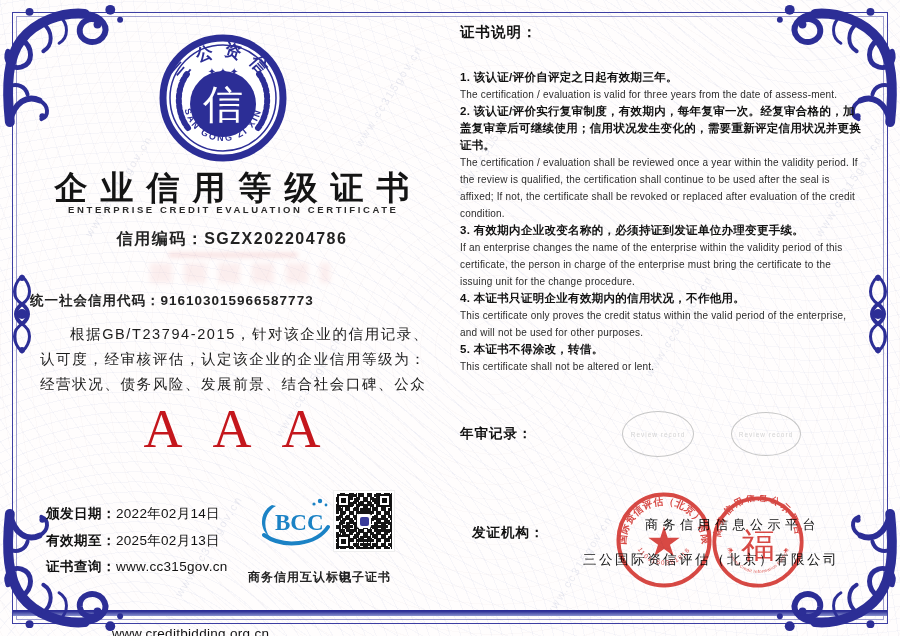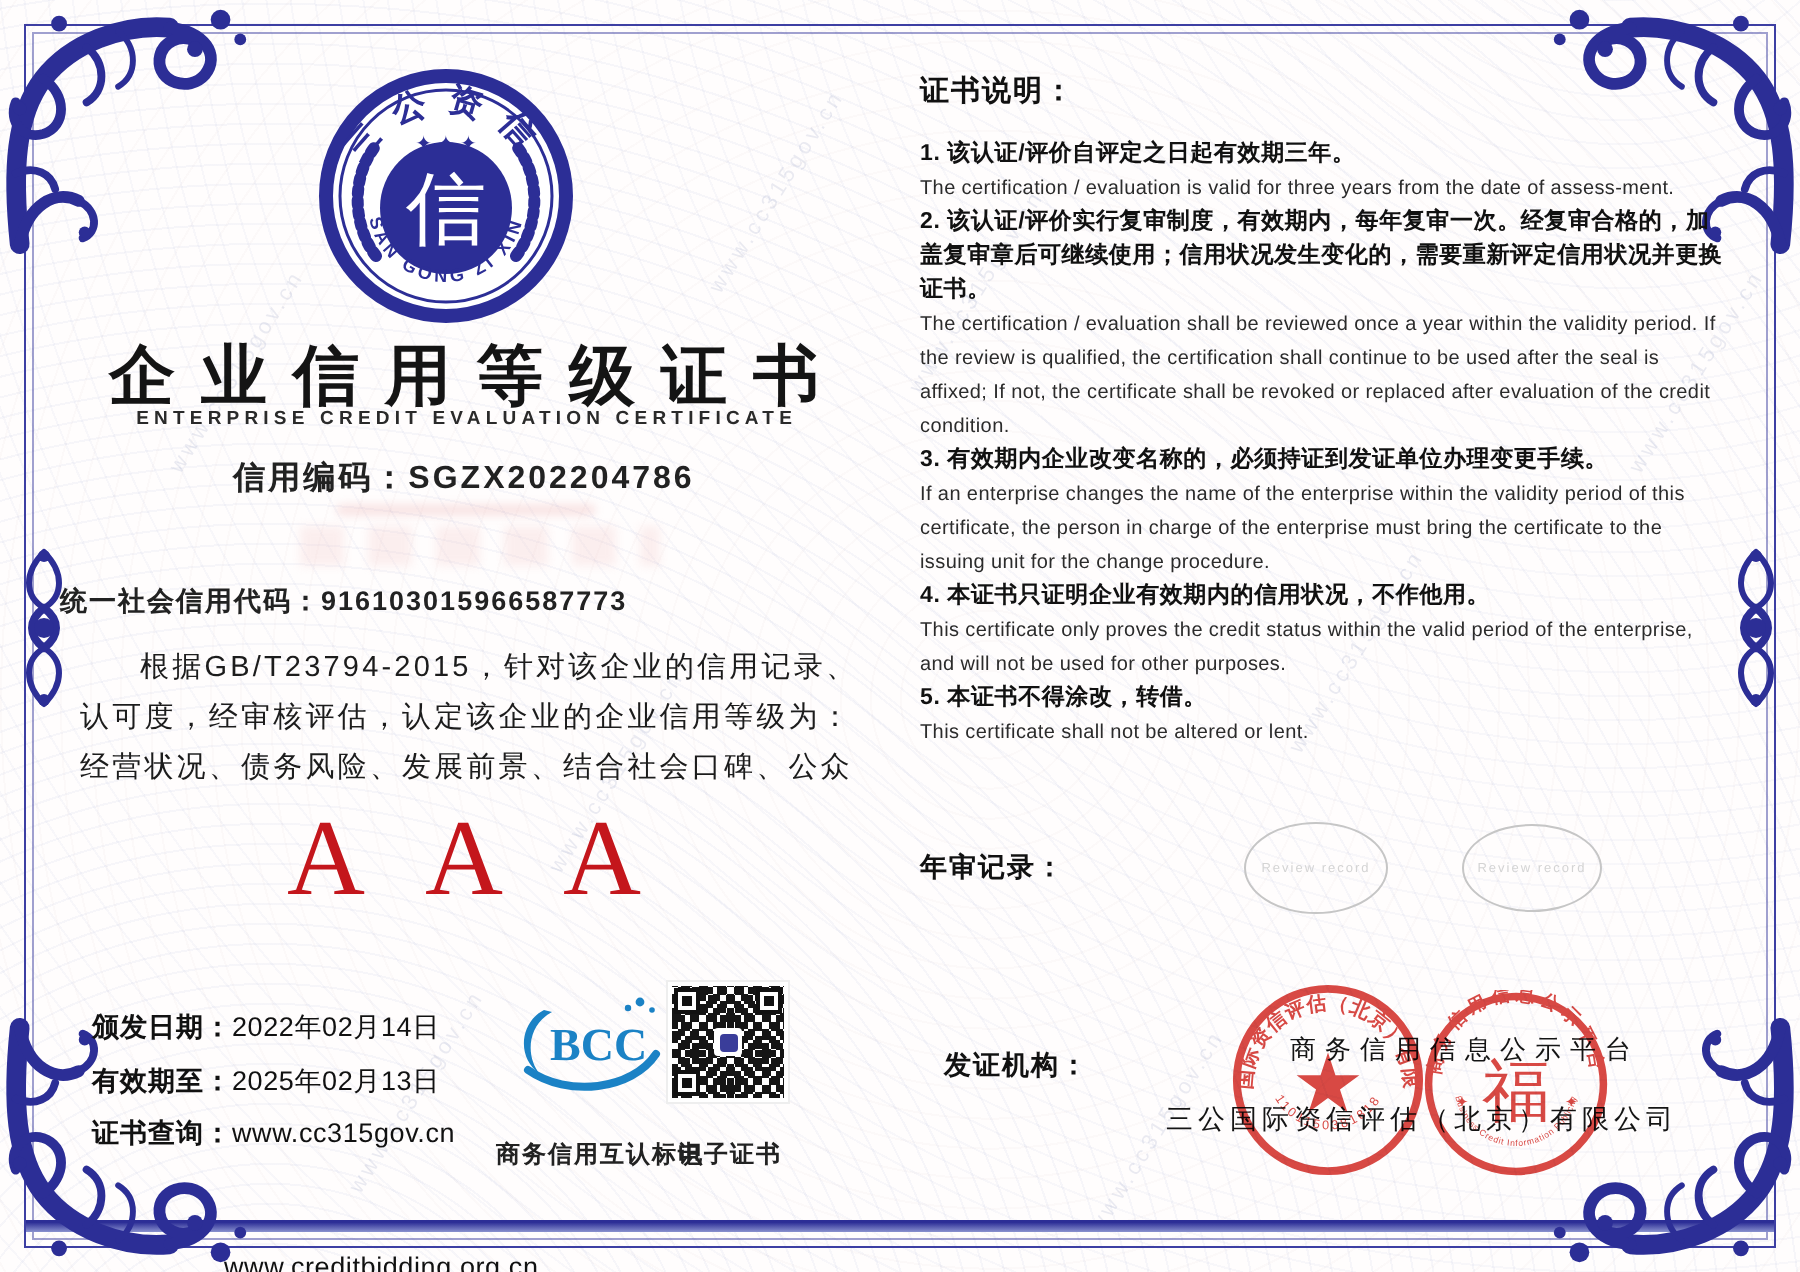--- a/index.html
+++ b/index.html
@@ -73,21 +73,21 @@
     background:#fff; }
   .qr .finder::after { content:""; position:absolute; inset:2px; background:#111; }
   .qr .f-tl { left:1px; top:1px; } .qr .f-tr { right:1px; top:1px; } .qr .f-bl { left:1px; bottom:1px; }
   .qr .badge { position:absolute; left:21px; top:21px; width:14px; height:14px;
     background:#fff; border-radius:2px; }
   .qr .badge::after { content:""; position:absolute; inset:2.5px; background:#3a3d9a; border-radius:2px; }
   .qr-label { left:339px; top:569px; width:52px; text-align:center; font-size:12px;
     font-weight:bold; color:#222; letter-spacing:1px; white-space:nowrap; }
 
   
-  .instr-title { left:460px; top:36px; font-size:14.5px; font-weight:bold; color:#111;
+  .instr-title { left:460px; top:23px; font-size:14.5px; font-weight:bold; color:#111;
     letter-spacing:1px; }
   .instr { left:460px; top:69px; width:404px; }
   .instr p.zh { font-size:11.5px; font-weight:bold; color:#111; line-height:17px;
     letter-spacing:0.3px; }
   .instr p.en { font-size:10px; color:#2b2b2b; line-height:17px; letter-spacing:0.2px; }
   .review-label { left:460px; top:425px; font-size:13.5px; font-weight:bold; color:#111;
     letter-spacing:1px; }
   .oval { border:1.2px solid #c6c6c6; border-radius:50%; display:flex;
     align-items:center; justify-content:center; background:transparent; }
   .oval-1 { left:622px; top:411px; width:72px; height:46px; }

